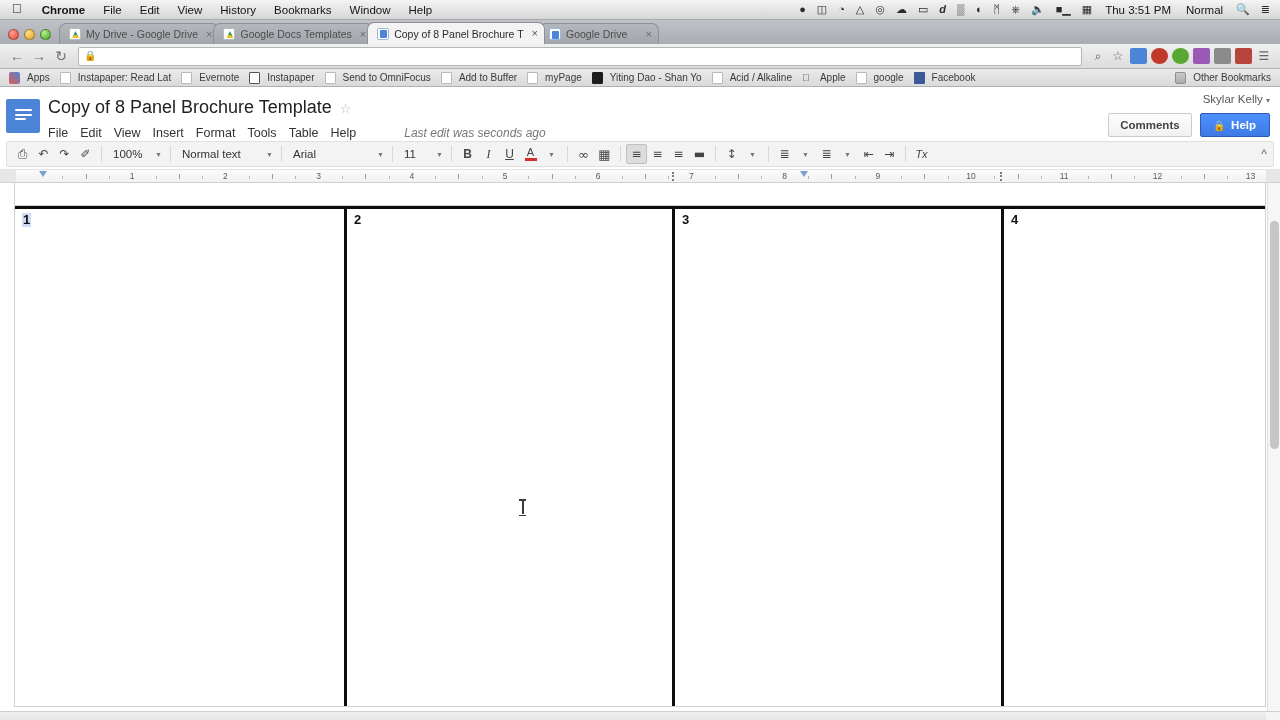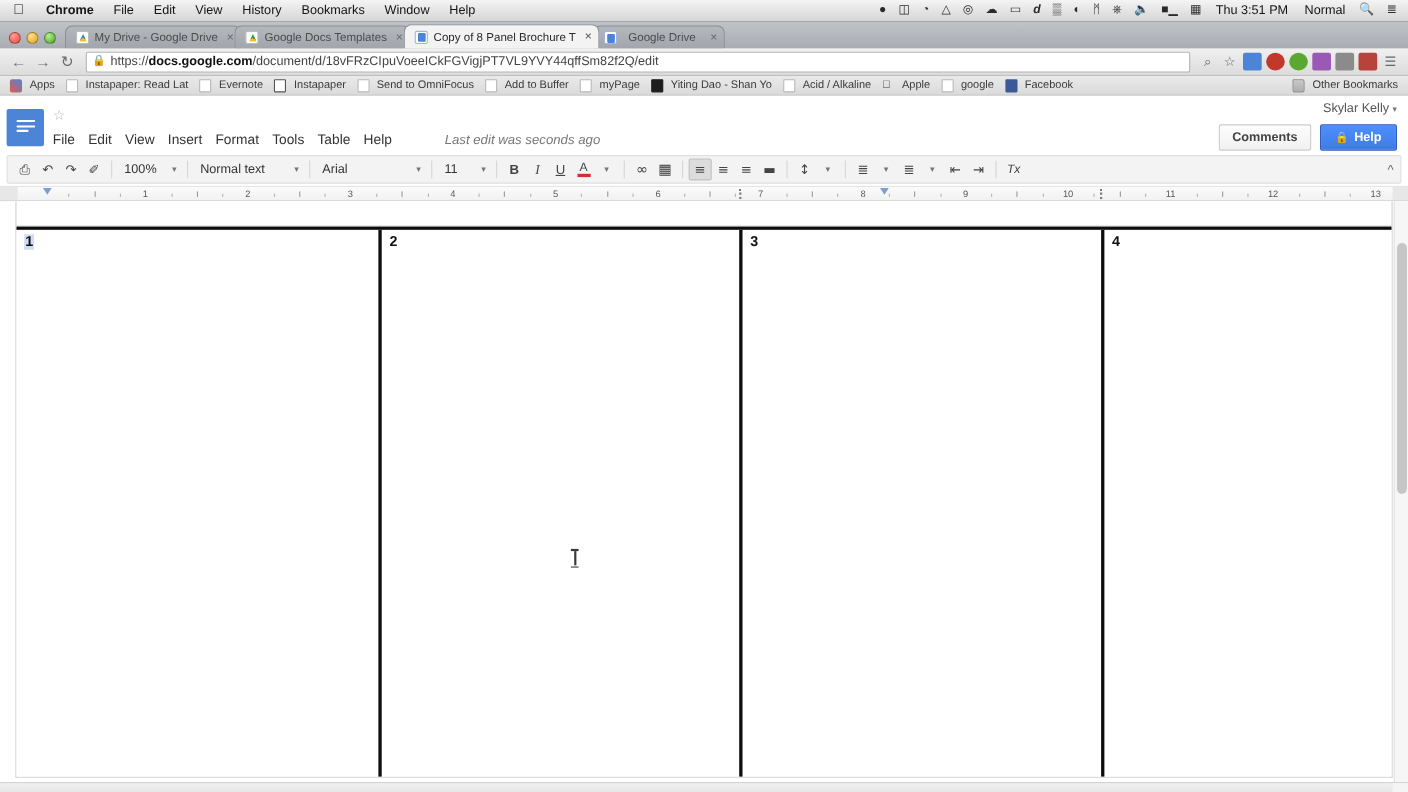--- a/index.html
+++ b/index.html
@@ -30,21 +30,20 @@
   
   #chrome-win { width: 1280px; }
 
   
   #tabstrip {
     height: 24px;
     background: linear-gradient(to bottom, #bfc2c7 0%, #a9adb3 100%);
     display: flex; align-items: flex-end;
     position: relative;
     padding-left: 6px;
-    text-align: center;
   }
   #traffic { display: flex; align-items: center; gap: 5px; padding: 0 8px 4px 2px; }
   .tl { width: 11px; height: 11px; border-radius: 50%; border: 1px solid rgba(0,0,0,.32); }
   .tl.r { background: radial-gradient(circle at 35% 30%, #ff9d92, #e8483c); }
   .tl.y { background: radial-gradient(circle at 35% 30%, #ffe08a, #e0a318); }
   .tl.g { background: radial-gradient(circle at 35% 30%, #b6f08d, #45a427); }
   .tab {
     height: 21px; display: flex; align-items: center;
     padding: 0 6px 0 9px; gap: 5px;
     font-size: 10.5px; color: #4b4b4b;
@@ -303,23 +302,20 @@
     </div>
   </div>
 
   <div id="omnibar">
     <div class="nav-btn">←</div>
     <div class="nav-btn">→</div>
     <div class="nav-btn">↻</div>
 
     <div id="urlbox">
       <span class="lock">🔒</span>
-      <span id="url-text">
-        <span>https://</span><b>docs.google.com</b><span>/document/d/18vFRzCIpuVoeeICkFGVigjPT7VL9YVY44qffSm82f2Q/edit</span>
-      </span>
     </div>
 
     <div class="omni-ico">⌕</div>
     <div class="omni-ico">☆</div>
     <div class="ext-ico" style="background:#4c85d8"></div>
     <div class="ext-ico" style="background:#c0392b;border-radius:50%"></div>
     <div class="ext-ico" style="background:#5aa832;border-radius:50%"></div>
     <div class="ext-ico" style="background:#9b59b6"></div>
     <div class="ext-ico" style="background:#8b8b8b"></div>
     <div class="ext-ico" style="background:#b8433a"></div>
@@ -389,20 +385,21 @@
       <div id="docs-logo">
         <div class="lines">
             <i></i>
             <i></i>
             <i></i>
           </div>
       </div>
 
       <div id="title-block">
         <div id="doc-title-row">
+          <div id="doc-title">Copy of 8 Panel Brochure Template</div>
           <div id="star-icon">☆</div>
         </div>
         <div id="menu-row">
           <div class="docs-menu">File</div>
           <div class="docs-menu">Edit</div>
           <div class="docs-menu">View</div>
           <div class="docs-menu">Insert</div>
           <div class="docs-menu">Format</div>
           <div class="docs-menu">Tools</div>
           <div class="docs-menu">Table</div>

